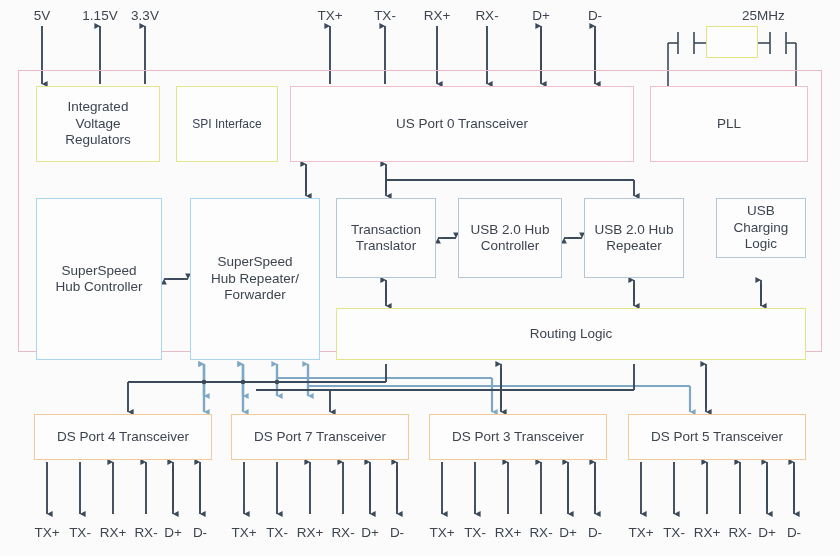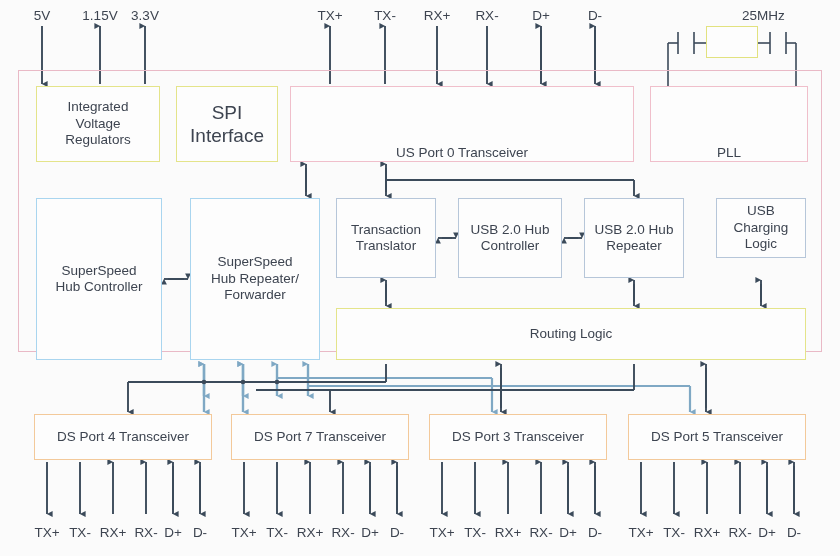--- a/index.html
+++ b/index.html
@@ -3,21 +3,21 @@
 <meta charset="utf-8">
 <style>
   html,body{margin:0;padding:0;background:#ffffff;}
   body{font-family:"Liberation Sans","DejaVu Sans",sans-serif;}
   #stage{position:relative;width:840px;height:556px;background:#fbfbfb;overflow:hidden;}
   #svgroot{position:absolute;left:0;top:0;width:840px;height:556px;}
   .blk{position:absolute;box-sizing:border-box;display:flex;align-items:center;justify-content:center;
        text-align:center;color:#3d4450;line-height:1.22;background:#fdfdfd;}
   .blk span{display:block;padding:0 4px;}
   .b-yellow{border:1.4px solid #e4e48a;}
-  .b-pink{border:1.4px solid #f0bfcb;align-items:flex-end;}
+  .b-pink{border:1.4px solid #f0bfcb;}
   .b-blue{border:1.4px solid #a9d5ef;}
   .b-steel{border:1.4px solid #b6c6d9;}
   .b-orange{border:1.4px solid #f3c99a;}
   .outer{position:absolute;box-sizing:border-box;border:1.2px solid #e9b9c6;background:transparent;}
   .pinlbl{position:absolute;color:#3d4450;font-size:13.5px;white-space:nowrap;text-align:center;}
   .xtal-lbl{position:absolute;color:#3d4450;font-size:13.5px;white-space:nowrap;}
   .xtal{position:absolute;box-sizing:border-box;border:1.5px solid #e2e27f;background:#fdfdfd;}
 </style>
 </head>
 <body>
@@ -143,21 +143,21 @@
         <line x1="794" y1="510" x2="794" y2="462" stroke="#3b4a5a" stroke-width="1.9" marker-end="url(#ad)"></line>
       </g>
   </svg>
 
   <div class="outer" style="left: 18px; top: 70px; width: 804px; height: 282px;"></div>
 
   <div id="blocks-layer">
       <div class="blk b-yellow" style="left: 36px; top: 86px; width: 124px; height: 76px; font-size: 13.5px;">
         <span>Integrated<br>Voltage<br>Regulators</span>
       </div>
-      <div class="blk b-yellow" style="left: 176px; top: 86px; width: 102px; height: 76px; font-size: 19px; align-items: center;">
+      <div class="blk b-yellow" style="left: 176px; top: 86px; width: 102px; height: 76px; font-size: 12px; align-items: center;">
         <span>SPI Interface</span>
       </div>
       <div class="blk b-pink" style="left: 290px; top: 86px; width: 344px; height: 76px; font-size: 13.5px;">
         <span>US Port 0 Transceiver</span>
       </div>
       <div class="blk b-pink" style="left: 650px; top: 86px; width: 158px; height: 76px; font-size: 13.5px;">
         <span>PLL</span>
       </div>
       <div class="blk b-blue" style="left: 36px; top: 198px; width: 126px; height: 162px; font-size: 13.5px;">
         <span>SuperSpeed<br>Hub Controller</span>

